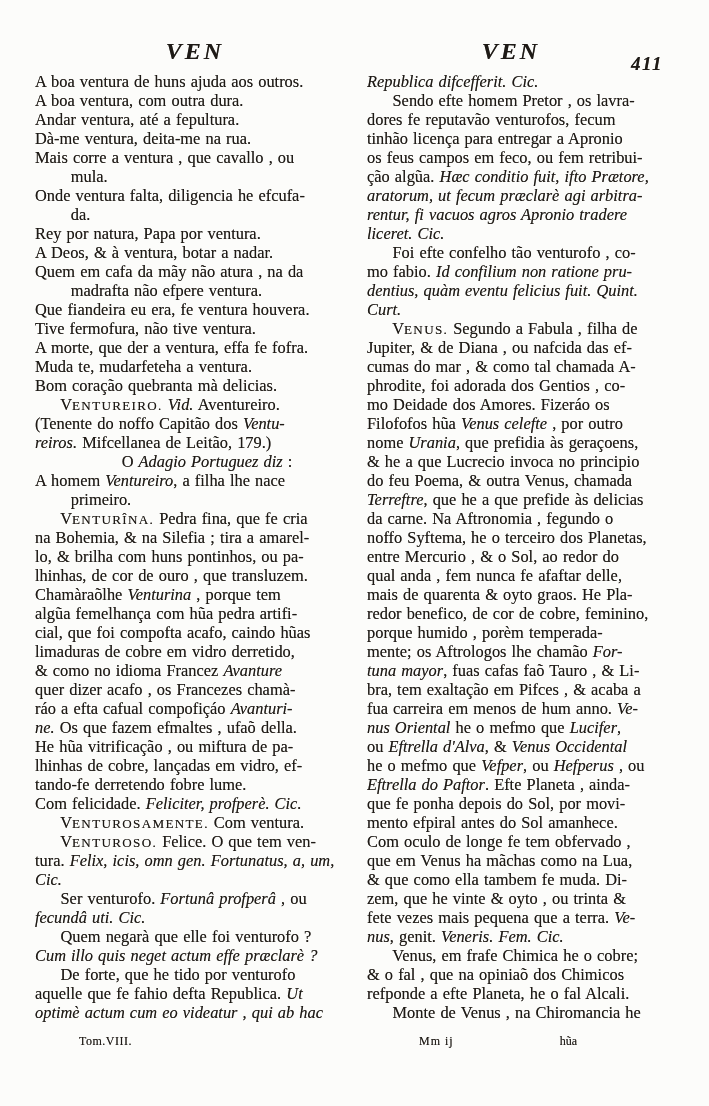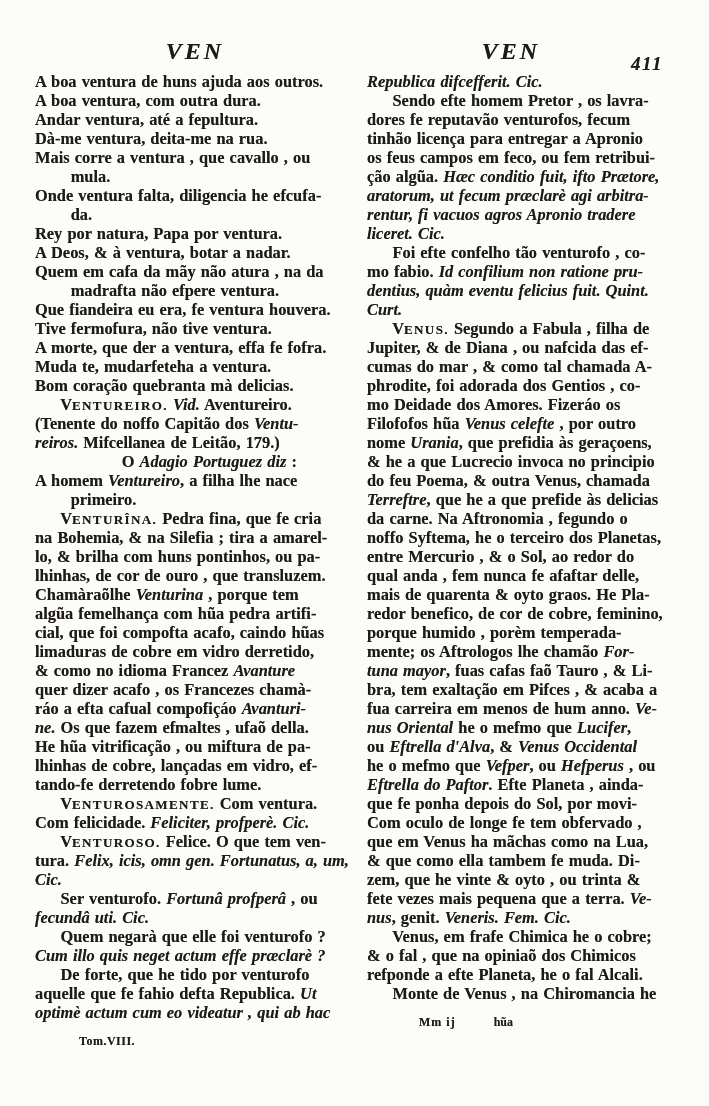--- a/index.html
+++ b/index.html
@@ -36,21 +36,21 @@
     text-shadow: 0 0 0.4px rgba(20,16,10,0.6);
   }
   
   .columns {
     position: absolute;
     top: 72px;
     left: 35px;
     display: flex;
     gap: 10px;
   }
-  .col { overflow: hidden; font-weight: bold; }
+  .col { overflow: hidden; }
   .col-left  { width: 322px; }
   .col-right { width: 327px; }
   .line {
     white-space: pre;
     height: 19px;
     line-height: 19px;
     font-size: 16.4px;
     word-spacing: 1px;
     text-shadow: 0 0 0.35px rgba(25,20,12,0.55);
   }
@@ -60,21 +60,21 @@
   .col-footer {
     display: flex;
     margin-top: 9px;
     height: 20px;
     line-height: 20px;
     font-size: 12px;
     text-shadow: 0 0 0.35px rgba(25,20,12,0.55);
   }
   .left-footer .sig { margin-left: 44px; letter-spacing: 0.5px; }
   .right-footer .sig { margin-left: 52px; letter-spacing: 1px; }
-  .right-footer .catch { margin-left: 38px; }
+  .right-footer .catch { margin-left: 106px; }
 </style>
 </head>
 <body>
 
 <div class="page">
 
   <div class="header">
     <div class="h-left">
       <span class="running-title">VEN</span>
     </div>
@@ -119,22 +119,22 @@
           <div class="line"><span>algũa femelhança com hũa pedra artifi-</span></div>
           <div class="line"><span>cial, que foi compofta acafo, caindo hũas</span></div>
           <div class="line"><span>limaduras de cobre em vidro derretido,</span></div>
           <div class="line"><span>&amp; como no idioma Francez </span><span class="it">Avanture</span></div>
           <div class="line"><span>quer dizer acafo , os Francezes chamà-</span></div>
           <div class="line"><span>ráo a efta cafual compofiçáo </span><span class="it">Avanturi-</span></div>
           <div class="line"><span class="it">ne.</span><span> Os que fazem efmaltes , ufaõ della.</span></div>
           <div class="line"><span>He hũa vitrificação , ou miftura de pa-</span></div>
           <div class="line"><span>lhinhas de cobre, lançadas em vidro, ef-</span></div>
           <div class="line"><span>tando-fe derretendo fobre lume.</span></div>
+          <div class="line"><span>Com felicidade. </span><span class="it">Feliciter, profperè. Cic.</span></div>
           <div class="line"><span>     V</span><span class="sc">ENTUROSAMENTE.</span><span> Com ventura.</span></div>
-          <div class="line"><span>Com felicidade. </span><span class="it">Feliciter, profperè. Cic.</span></div>
           <div class="line"><span>     V</span><span class="sc">ENTUROSO.</span><span> Felice. O que tem ven-</span></div>
           <div class="line"><span>tura. </span><span class="it">Felix, icis, omn gen. Fortunatus, a, um,</span></div>
           <div class="line"><span class="it">Cic.</span></div>
           <div class="line"><span>     Ser venturofo. </span><span class="it">Fortunâ profperâ</span><span> , ou</span></div>
           <div class="line"><span class="it">fecundâ uti. Cic.</span></div>
           <div class="line"><span>     Quem negarà que elle foi venturofo ?</span></div>
           <div class="line"><span class="it">Cum illo quis neget actum effe præclarè ?</span></div>
           <div class="line"><span>     De forte, que he tido por venturofo</span></div>
           <div class="line"><span>aquelle que fe fahio defta Republica. </span><span class="it">Ut</span></div>
           <div class="line"><span class="it">optimè actum cum eo videatur , qui ab hac</span></div>
@@ -178,20 +178,21 @@
           <div class="line"><span>porque humido , porèm temperada-</span></div>
           <div class="line"><span>mente; os Aftrologos lhe chamão </span><span class="it">For-</span></div>
           <div class="line"><span class="it">tuna mayor</span><span>, fuas cafas faõ Tauro , &amp; Li-</span></div>
           <div class="line"><span>bra, tem exaltação em Pifces , &amp; acaba a</span></div>
           <div class="line"><span>fua carreira em menos de hum anno. </span><span class="it">Ve-</span></div>
           <div class="line"><span class="it">nus Oriental</span><span> he o mefmo que </span><span class="it">Lucifer</span><span>,</span></div>
           <div class="line"><span>ou </span><span class="it">Eftrella d'Alva</span><span>, &amp; </span><span class="it">Venus Occidental</span></div>
           <div class="line"><span>he o mefmo que </span><span class="it">Vefper</span><span>, ou </span><span class="it">Hefperus</span><span> , ou</span></div>
           <div class="line"><span class="it">Eftrella do Paftor</span><span>. Efte Planeta , ainda-</span></div>
           <div class="line"><span>que fe ponha depois do Sol, por movi-</span></div>
+          <div class="line"><span>mento efpiral antes do Sol amanhece.</span></div>
           <div class="line"><span>Com oculo de longe fe tem obfervado ,</span></div>
           <div class="line"><span>que em Venus ha mãchas como na Lua,</span></div>
           <div class="line"><span>&amp; que como ella tambem fe muda. Di-</span></div>
           <div class="line"><span>zem, que he vinte &amp; oyto , ou trinta &amp;</span></div>
           <div class="line"><span>fete vezes mais pequena que a terra. </span><span class="it">Ve-</span></div>
           <div class="line"><span class="it">nus</span><span>, genit. </span><span class="it">Veneris. Fem. Cic.</span></div>
           <div class="line"><span>     Venus, em frafe Chimica he o cobre;</span></div>
           <div class="line"><span>&amp; o fal , que na opiniaõ dos Chimicos</span></div>
           <div class="line"><span>refponde a efte Planeta, he o fal Alcali.</span></div>
           <div class="line"><span>     Monte de Venus , na Chiromancia he</span></div>

